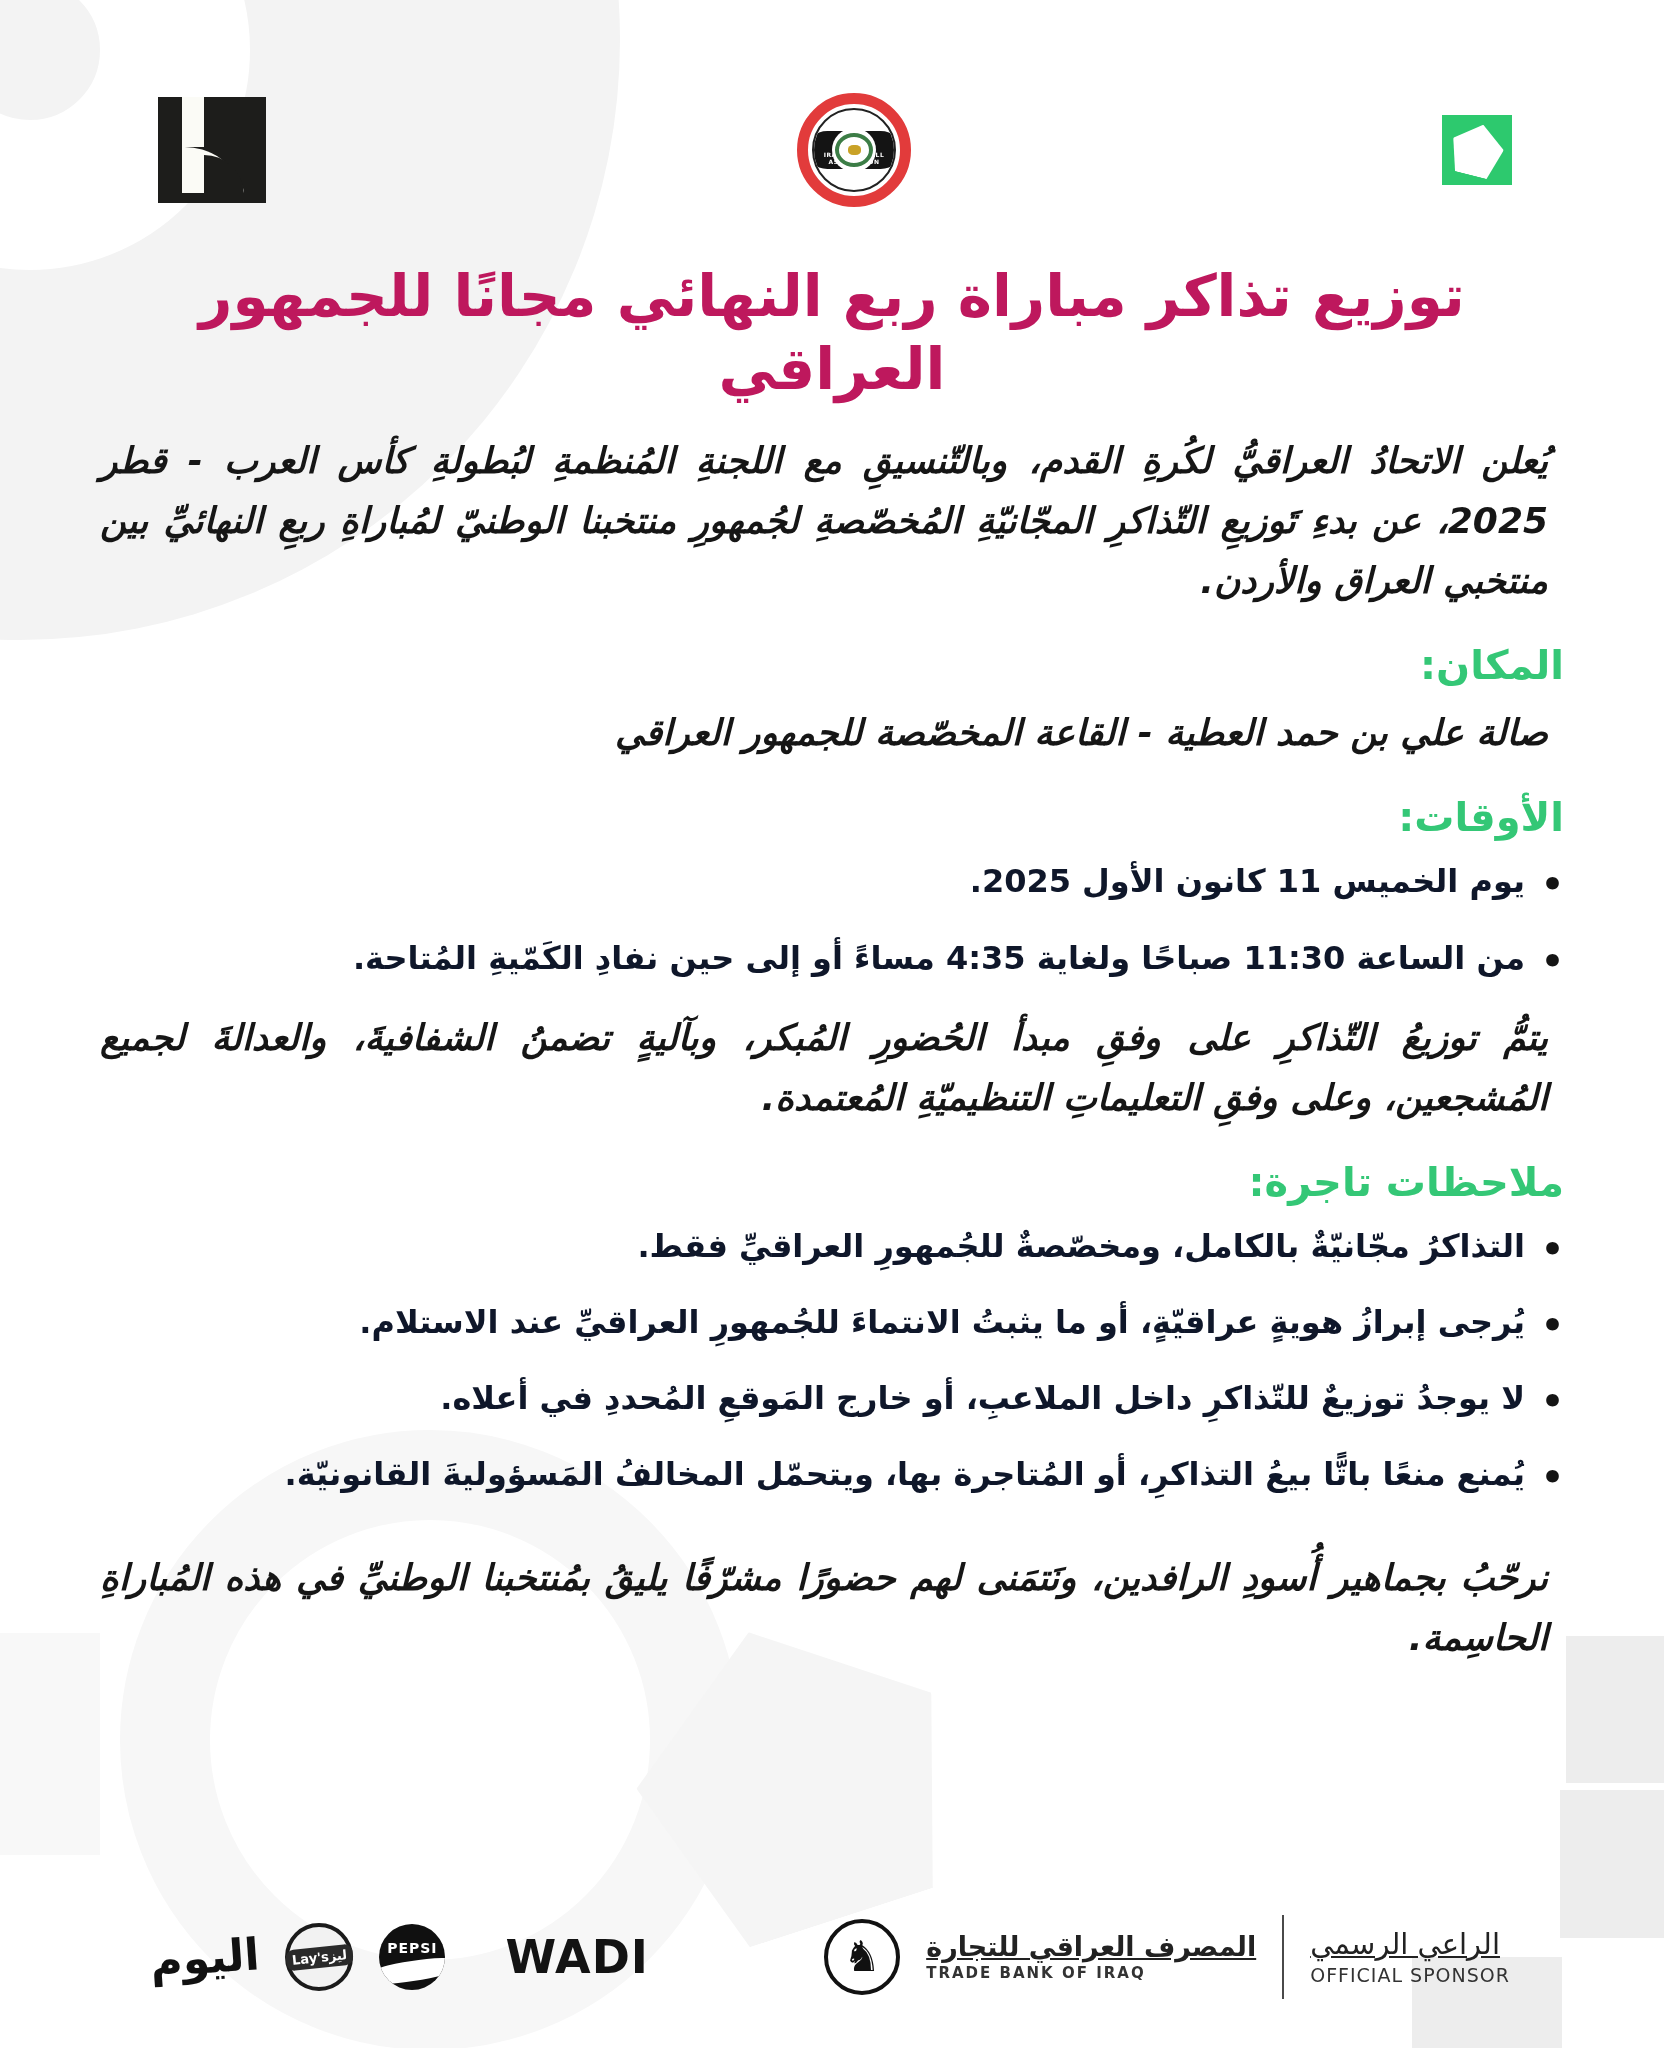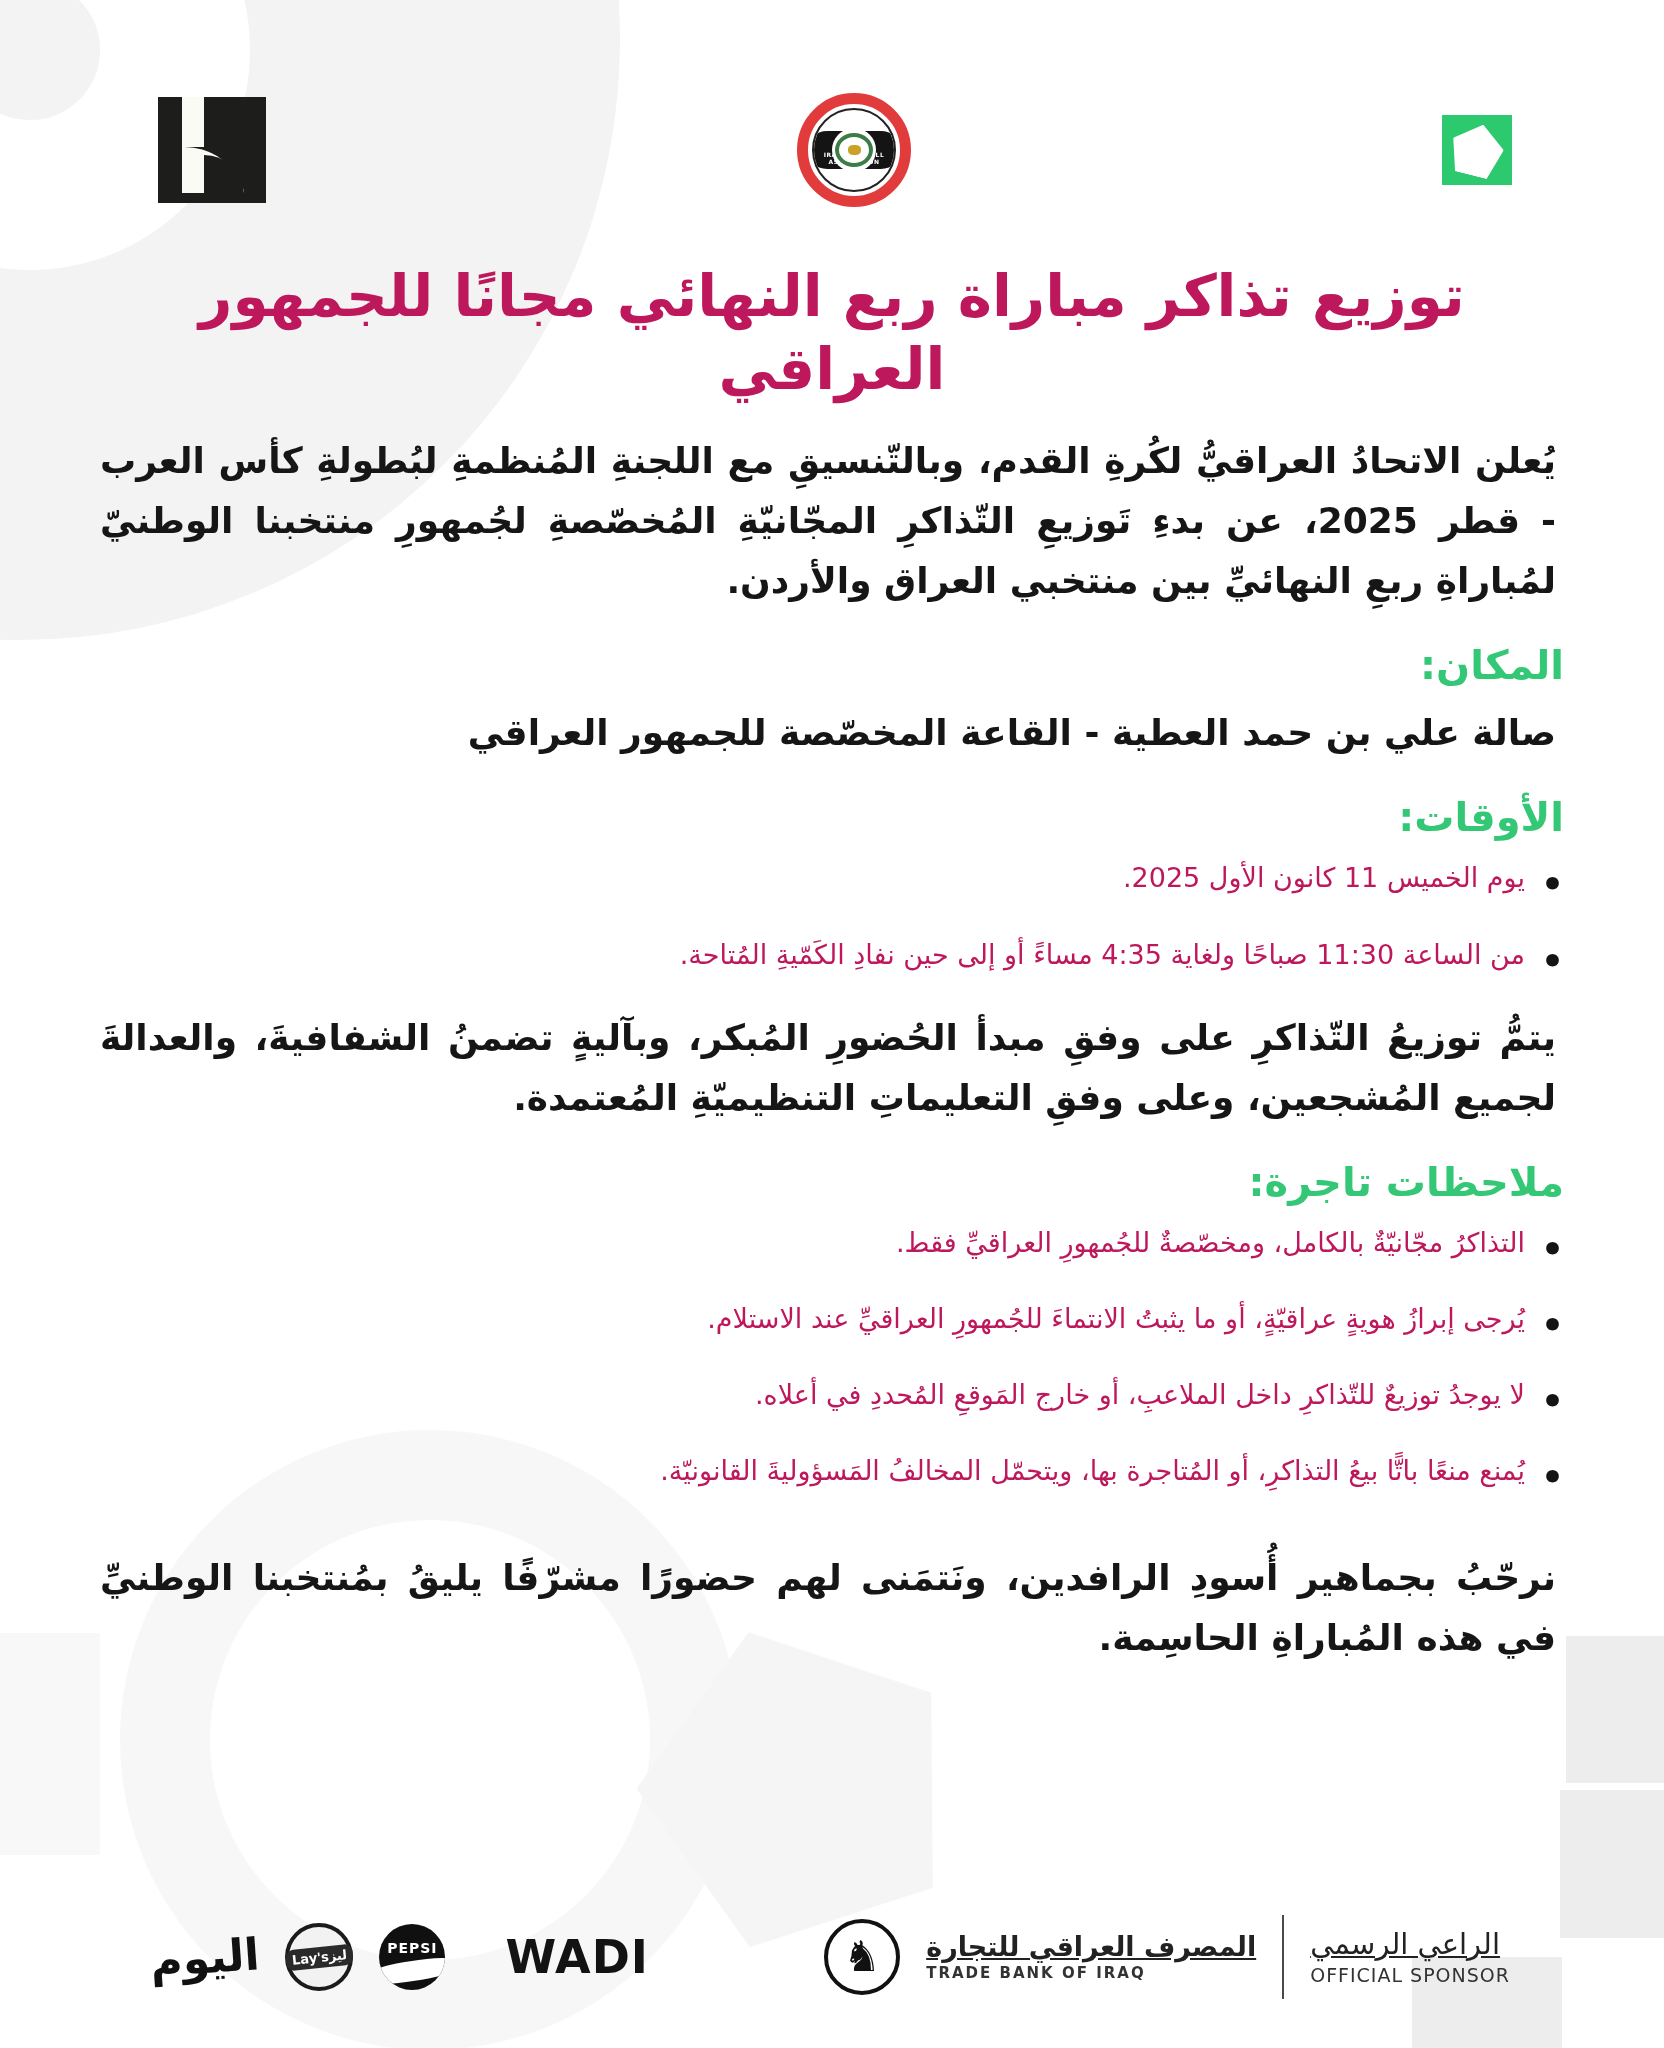--- a/index.html
+++ b/index.html
@@ -88,38 +88,38 @@
     margin:52px 100px 0 100px;
     text-align:center;direction:rtl;
     color:#be185d;font-size:58px;font-weight:800;line-height:1.25;
   }
   .content{
     position:relative;z-index:2;
     margin:26px 100px 0 100px;direction:rtl;
   }
   .para{
     font-size:36px;font-weight:700;line-height:1.67;
-    text-align:justify;margin:0 8px 6px 0;color:#161616;
+    text-align:justify;margin:0 16px 6px 0;color:#161616;font-style:italic;
   }
   .para.last-right{text-align:right;}
   .sec-heading{
     color:#34c776;font-size:40px;font-weight:800;
     margin:26px 0 10px 0;text-align:right;line-height:1.4;
   }
   .bullets{margin:0;padding:0;}
   .bullet{
     display:flex;gap:16px;align-items:flex-start;
     margin:10px 0 16px 0;
   }
   .bullet .dot{
     font-size:36px;font-weight:900;line-height:1.67;flex:0 0 auto;
   }
   .bullet .btext{
-    flex:1 1 auto;font-size:27px;font-weight:400;line-height:1.67;
-    text-align:justify;color:#be185d;
+    flex:1 1 auto;font-size:32px;font-weight:700;line-height:1.67;
+    text-align:justify;color:#0f172a;
   }
   .closing{margin-top:40px;}
 
   
   .footer{
     position:absolute;z-index:2;left:0;right:0;bottom:26px;
     display:flex;align-items:center;justify-content:space-between;
     padding:0 154px 0 150px;height:130px;
   }
   .sponsors{display:flex;align-items:center;gap:26px;direction:ltr;}

